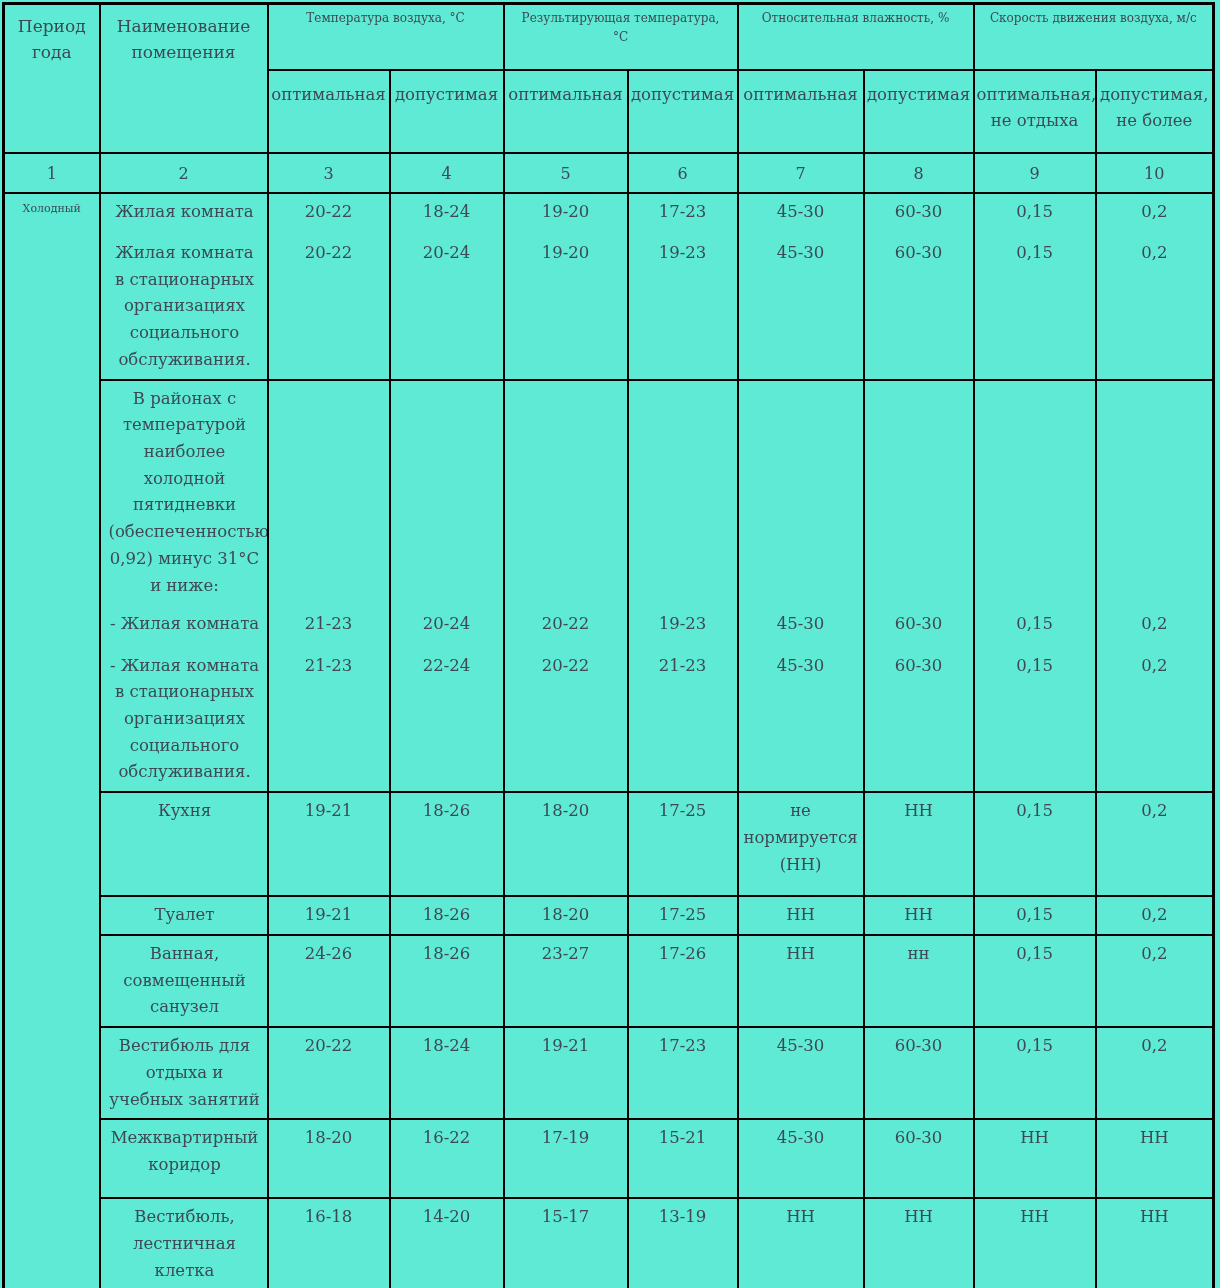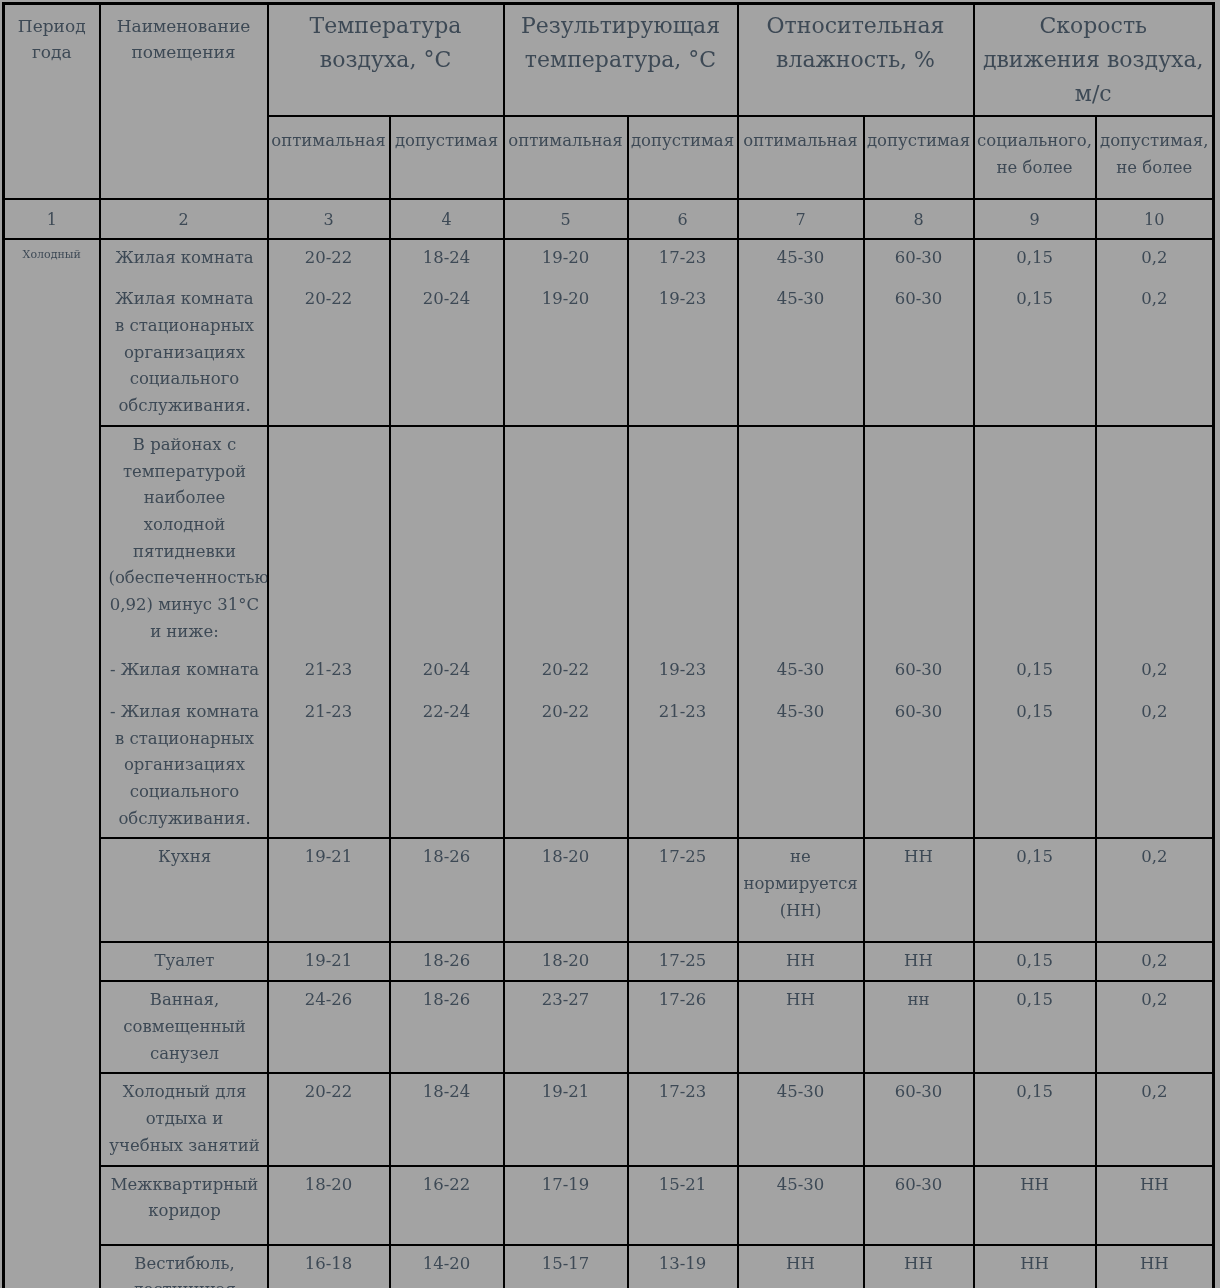--- a/index.html
+++ b/index.html
@@ -7,42 +7,42 @@
     padding: 0;
     background: #ffffff;
     width: 1220px;
     height: 1288px;
     overflow: hidden;
   }
   .page {
     width: 1220px;
     height: 1288px;
     overflow: hidden;
-    background: #a3a3a3;
+    background: #5eead4;
   }
   table.std {
     border-collapse: collapse;
     table-layout: fixed;
     margin: 2px 0 0 2px;
     width: 1213px;
     font-family: "DejaVu Serif", "Liberation Serif", serif;
     color: #3d4955;
     border: 3px solid #000000;
   }
   table.std th, table.std td {
     border: 2px solid #000000;
     font-weight: normal;
     vertical-align: top;
     overflow: hidden;
   }
   
   th.hgroup {
     vertical-align: middle;
     text-align: center;
-    font-size: 22px;
+    font-size: 12px;
     line-height: 1.55;
     padding: 4px 8px;
     height: 56px;
   }
   th.hspan {
     vertical-align: top;
     text-align: center;
     font-size: 17px;
     line-height: 1.55;
     padding: 8px 4px 4px 4px;
@@ -110,21 +110,21 @@
       <th colspan="2" class="hgroup">Относительная влажность, %</th>
       <th colspan="2" class="hgroup">Скорость движения воздуха, м/с</th>
     </tr>
     <tr class="subrow">
       <th>оптимальная</th>
       <th>допустимая</th>
       <th>оптимальная</th>
       <th>допустимая</th>
       <th>оптимальная</th>
       <th>допустимая</th>
-      <th>социального, не более</th>
+      <th>оптимальная, не отдыха</th>
       <th>допустимая, не более</th>
     </tr>
     <tr class="numrow">
       <td>1</td>
       <td>2</td>
       <td>3</td>
       <td>4</td>
       <td>5</td>
       <td>6</td>
       <td>7</td>
@@ -217,21 +217,21 @@
       <td class="val">24-26</td>
       <td class="val">18-26</td>
       <td class="val">23-27</td>
       <td class="val">17-26</td>
       <td class="val">НН</td>
       <td class="val">нн</td>
       <td class="val">0,15</td>
       <td class="val">0,2</td>
     </tr>
     <tr style="height:89px">
-      <td class="name">Холодный для отдыха и учебных занятий</td>
+      <td class="name">Вестибюль для отдыха и учебных занятий</td>
       <td class="val">20-22</td>
       <td class="val">18-24</td>
       <td class="val">19-21</td>
       <td class="val">17-23</td>
       <td class="val">45-30</td>
       <td class="val">60-30</td>
       <td class="val">0,15</td>
       <td class="val">0,2</td>
     </tr>
     <tr style="height:79px">

